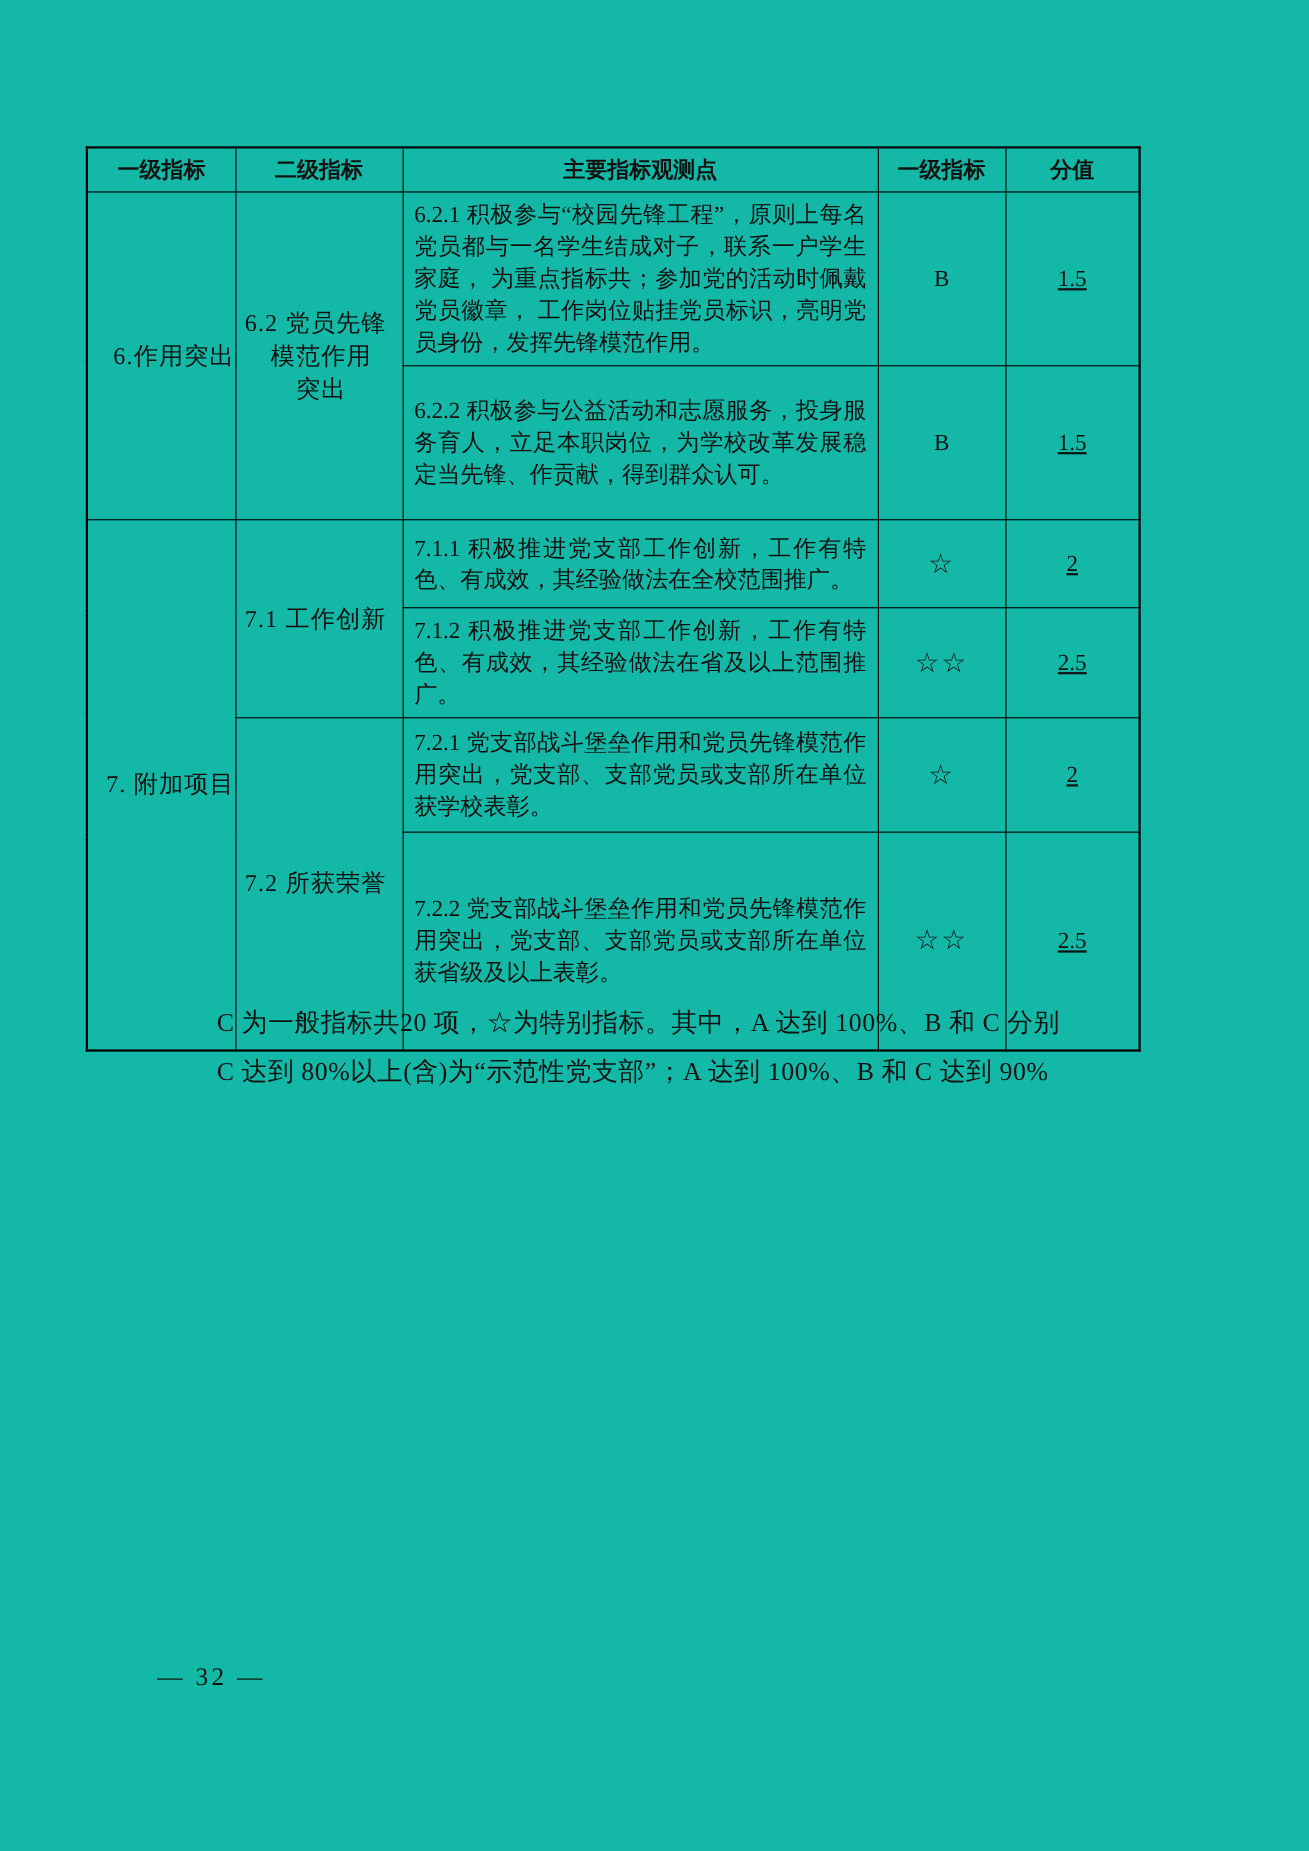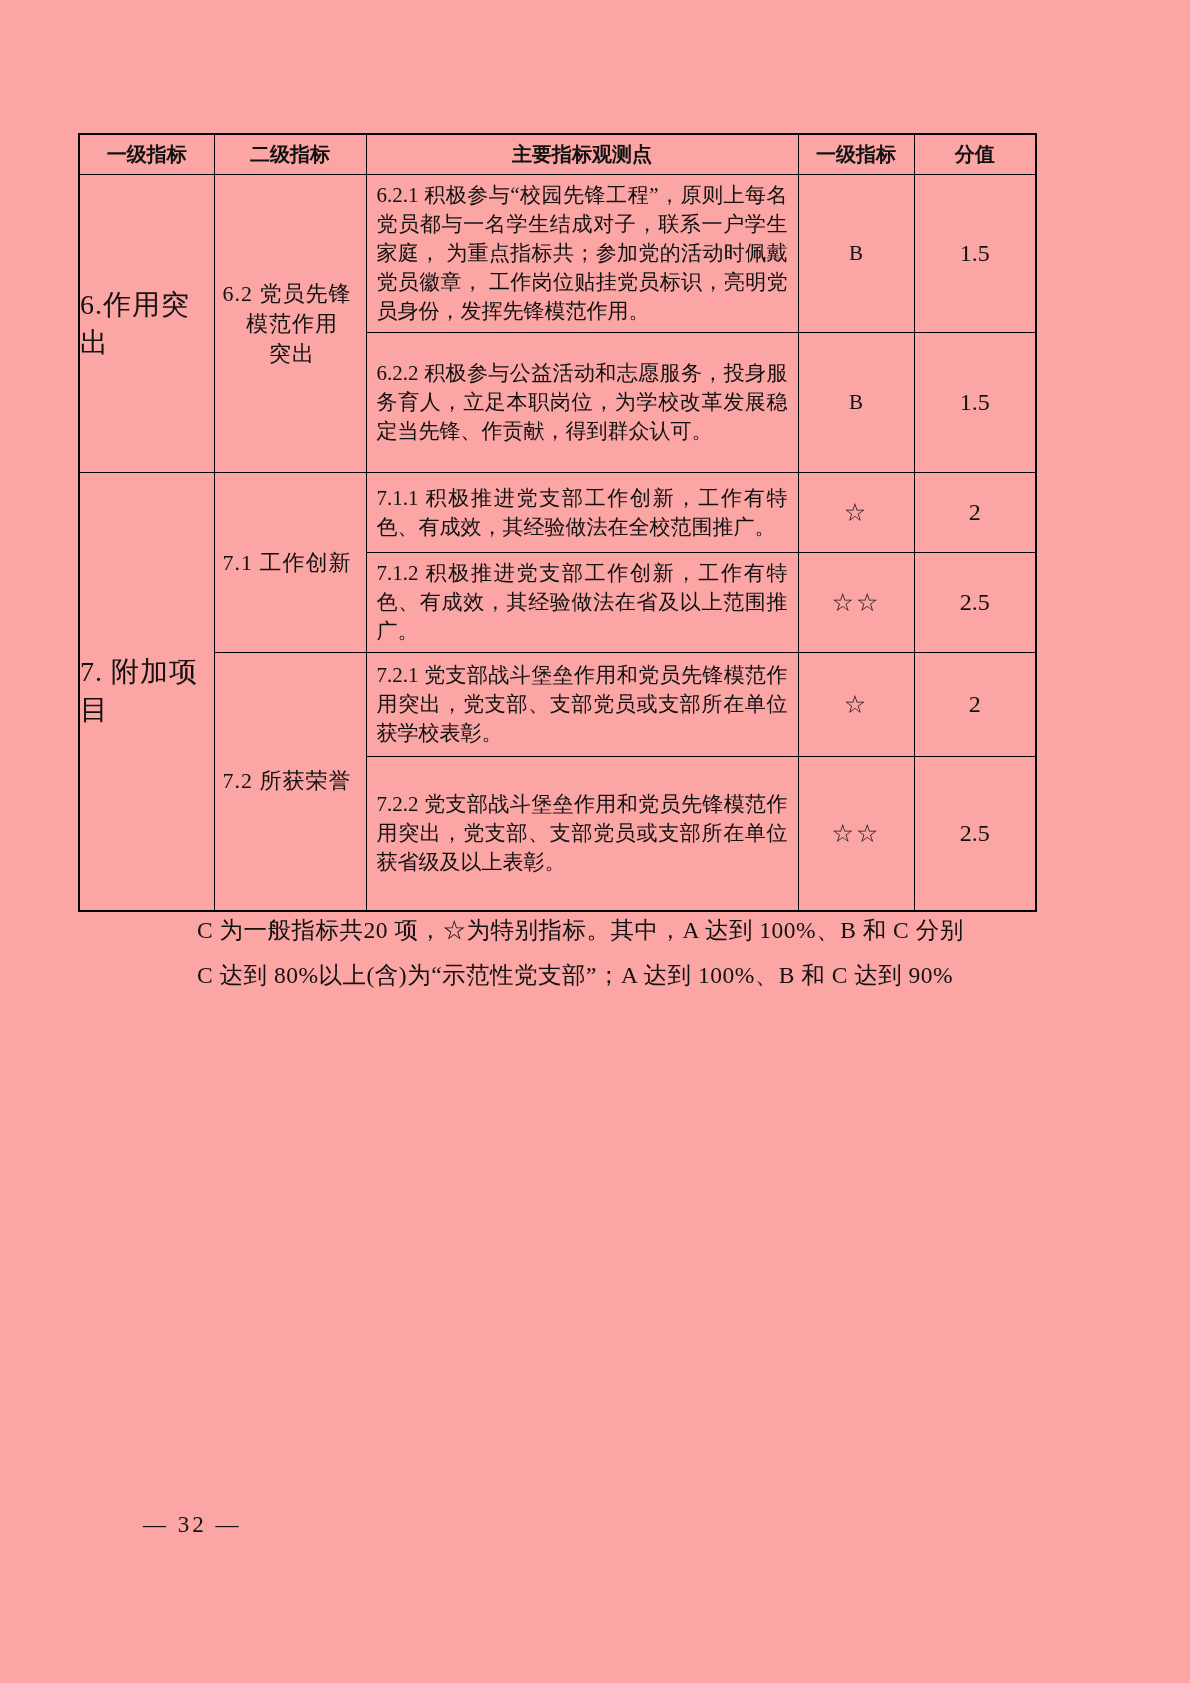--- a/index.html
+++ b/index.html
@@ -7,21 +7,21 @@
     width: 1190px; height: 1683px;
     background: #ffffff;
     font-family: "Liberation Serif", "DejaVu Serif", serif;
     color: #111111;
     position: relative;
     overflow: hidden;
   }
   .page {
     position: absolute; left: 0; top: 0;
     width: 1190px; height: 1683px;
-    background: #fca5a5;
+    background: #14b8a6;
   }
 
   
   table.indicator-table {
     position: absolute; left: 78px; top: 133px;
     width: 957px;
     border-collapse: collapse;
     table-layout: fixed;
     border: 2px solid #000;
   }
@@ -36,25 +36,25 @@
     font-weight: bold;
     font-size: 20px;
     text-align: center;
     height: 39px;
   }
   tr.row-h145 { height: 145px; }
   tr.row-h140 { height: 140px; }
   tr.row-h80  { height: 80px; }
   tr.row-h79  { height: 79px; }
   tr.row-h104 { height: 104px; }
-  tr.row-h154 { height: 154px; }
+  tr.row-h154 { height: 198px; }
 
   td.level1-cell {
-    font-size: 28px;
-    text-align: left;
+    font-size: 22px;
+    text-align: right;
     letter-spacing: 1px;
   }
   td.level2-cell {
     font-size: 22px;
     text-align: left;
     padding: 0 4px 0 8px;
     letter-spacing: 1px;
   }
   .lvl2-line1 { text-align: left; }
   .lvl2-line2, .lvl2-line3 { text-align: center; }
@@ -64,22 +64,23 @@
     line-height: 29px;
     padding: 6px 10px 6px 10px;
     text-align: justify;
   }
   td.type-cell {
     font-size: 21px;
     text-align: center;
   }
   td.type-cell.stars { font-size: 25px; letter-spacing: 2px; }
   td.score-cell {
-    font-size: 24px;
+    font-size: 21px;
     text-align: center;
+    text-decoration: underline;
   }
 
   
   .note {
     position: absolute; left: 113px; top: 908px;
     width: 980px;
     font-size: 23.5px;
     line-height: 45px;
     letter-spacing: 0.5px;
   }

